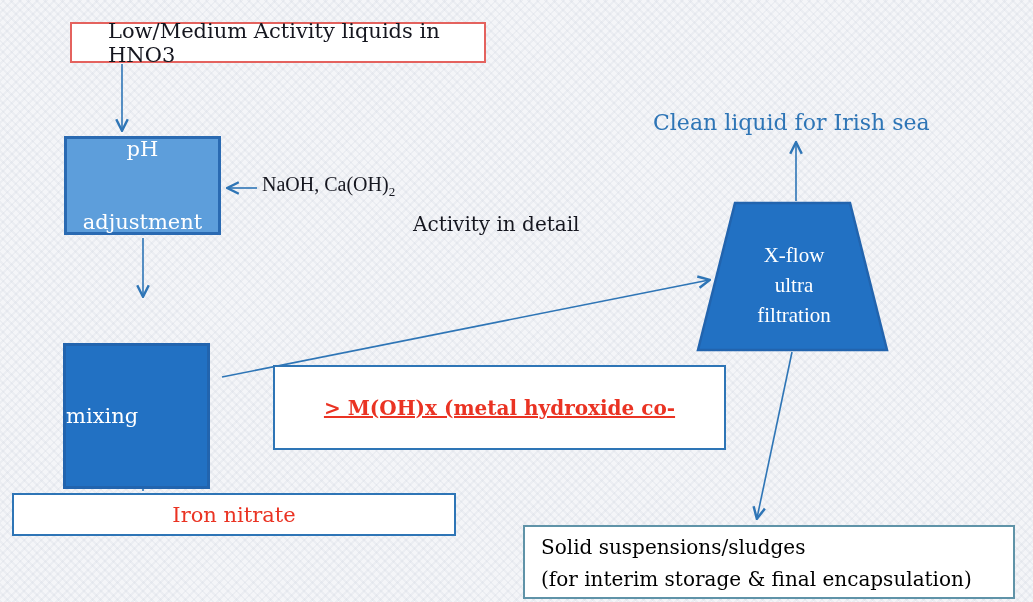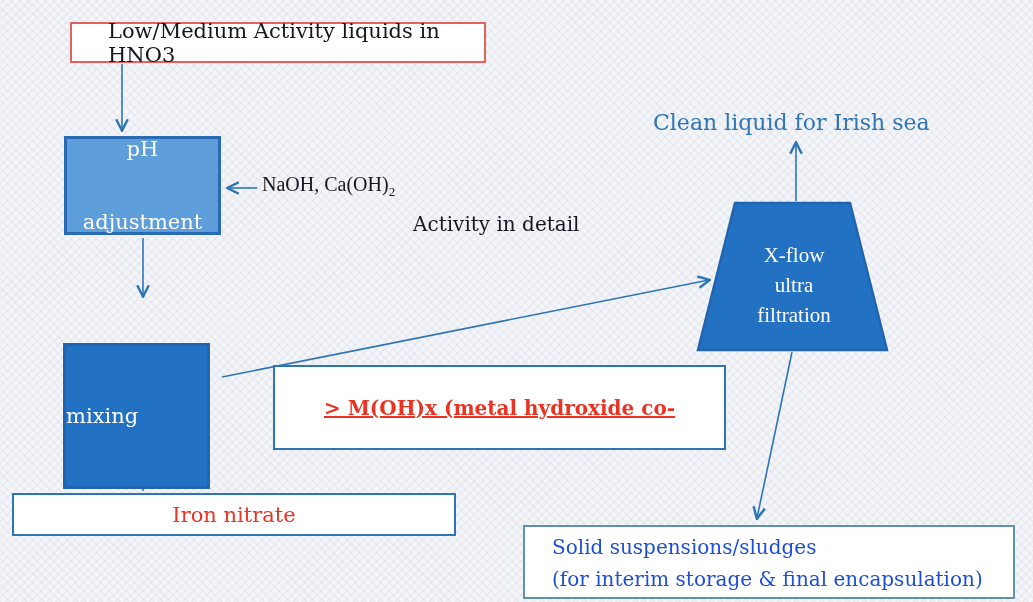--- a/index.html
+++ b/index.html
@@ -51,22 +51,22 @@
     left: 273px; top: 365px; width: 453px; height: 85px;
     border: 2px solid #2e75b6;
     display: flex; flex-direction: column; align-items: center; justify-content: center;
     color: #ea3323; font-size: 20px; font-weight: bold; line-height: 1.5;
     text-align: center;
   }
   .moh-box span { text-decoration: underline; }
   .sludge-box {
     left: 523px; top: 525px; width: 492px; height: 74px;
     border: 2px solid #5f93a8;
-    padding: 4px 27px;
-    color: #1d4ed8; font-size: 20px; line-height: 1.6;
+    padding: 4px 16px;
+    color: #000000; font-size: 20px; line-height: 1.6;
   }
   .naoh-label {
     position: absolute; left: 262px; top: 173px;
     color: #15161f; font-size: 20px; font-family: Liberation Serif, serif;
   }
   .naoh-label sub { font-size: 13px; }
   .covered-note {
     position: absolute; left: 413px; top: 212px;
     color: #15161f; font-size: 20px;
   }

